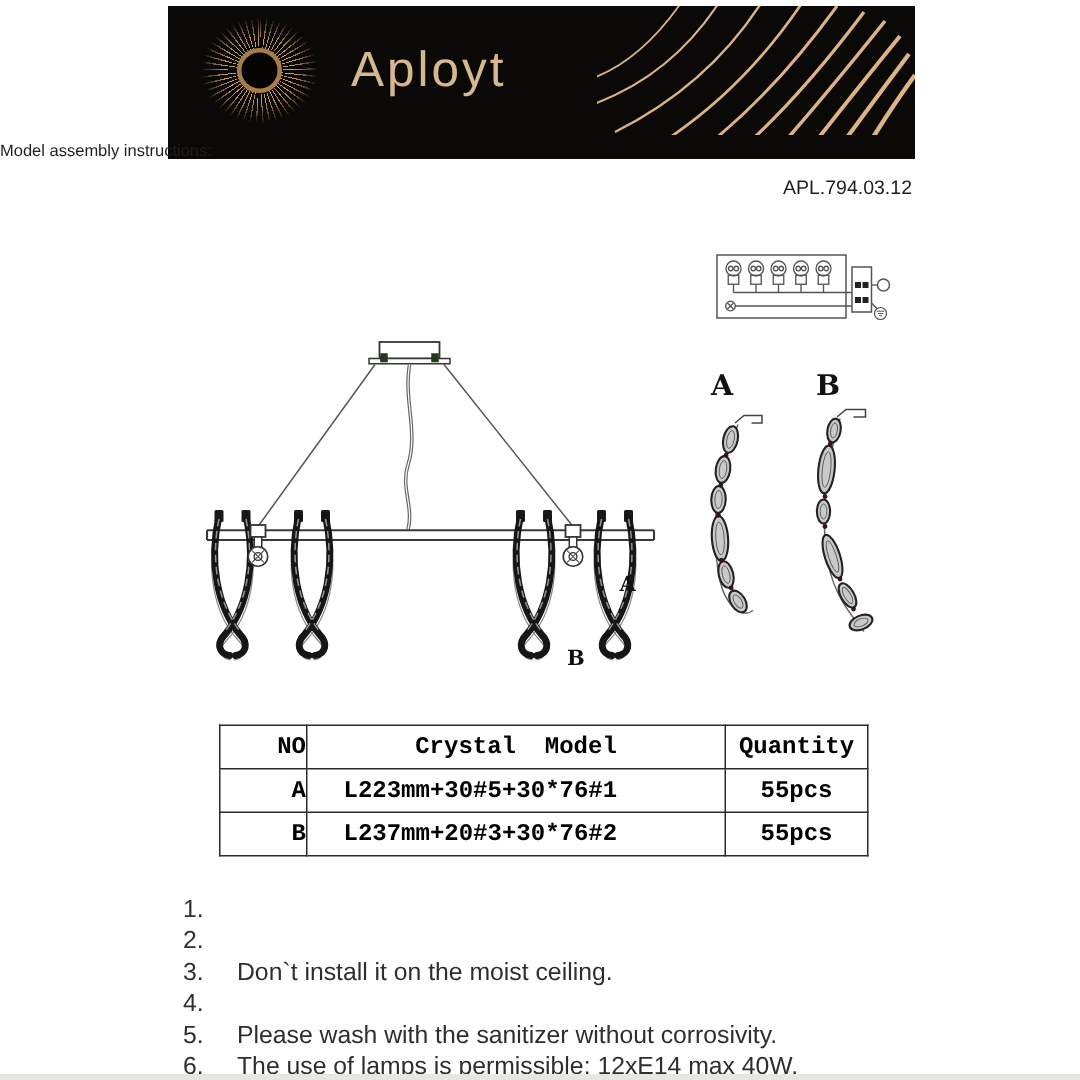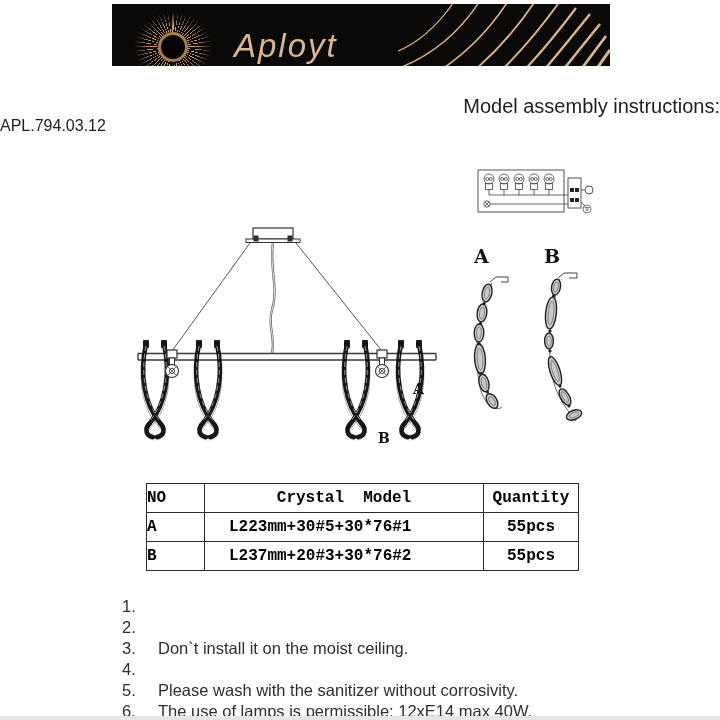--- a/index.html
+++ b/index.html
@@ -2,56 +2,56 @@
 <html><head>
 <meta charset="utf-8">
 <style>
   html,body{margin:0;padding:0;background:#ffffff;}
   .page{
     position:relative;width:720px;height:720px;background:#ffffff;overflow:hidden;
     font-family:"Liberation Sans",sans-serif;color:#2b2b2b;
   }
   
   .banner{
-    position:absolute;left:112px;top:4px;width:498px;height:62px;
-    background:#0b0907;overflow:hidden;font-style:italic;
+    position:absolute;left:112px;top:4px;width:498px;height:102px;
+    background:#0b0907;overflow:hidden;
   }
   .sunburst{
     position:absolute;left:20px;top:6px;width:82px;height:74px;border-radius:50%;
     background:
       radial-gradient(closest-side, rgba(11,9,7,0) 0 56%, #0b0907 95%),
       radial-gradient(closest-side, #0b0907 0 33%, rgba(11,9,7,0) 34%),
       repeating-conic-gradient(#c89a66 0deg 1.7deg, rgba(200,154,102,0) 1.7deg 7.3deg);
   }
   .sun-core{
     position:absolute;left:50%;top:50%;width:24px;height:24px;transform:translate(-50%,-50%);
     border-radius:50%;background:#060403;border:3px solid #a87c48;
   }
   .brand-text{
     position:absolute;left:122px;top:23px;font-size:33px;letter-spacing:2px;
     color:#d7b78e;font-weight:400;
   }
   .banner-fan{position:absolute;right:0;top:0;width:212px;height:86px;}
   
-  .title{position:absolute;left:0;top:95px;width:720px;text-align:right;font-size:20px;color:#1e1e1e;}
-  .model-code{position:absolute;left:0;top:117px;width:608px;text-align:left;font-size:16px;color:#1e1e1e;}
+  .title{position:absolute;left:0;top:95px;width:720px;text-align:left;font-size:11px;color:#1e1e1e;}
+  .model-code{position:absolute;left:0;top:117px;width:608px;text-align:right;font-size:13px;color:#1e1e1e;}
   
   .wiring-svg{position:absolute;left:476px;top:162px;}
   .chandelier-svg{position:absolute;left:122px;top:222px;}
   .detail-svg{position:absolute;left:450px;top:233px;}
   .drawing-label{font-family:"DejaVu Serif",serif;font-weight:bold;fill:#111;}
   
   .parts-table{
     position:absolute;left:146px;top:483px;width:429px;height:86px;
     border-collapse:collapse;table-layout:fixed;
     font-family:"Liberation Mono",monospace;font-weight:bold;color:#000;
   }
   .parts-table td,.parts-table th{border:1.8px solid #2a2a2a;padding:0;vertical-align:middle;}
   .parts-table th{font-size:16px;font-weight:bold;}
-  .col-no{width:57px;text-align:left;}
+  .col-no{width:57px;text-align:right;}
   .col-model{width:278px;}
   th.col-model{text-align:center;white-space:pre;margin-left:32px;}
   td.col-model{text-align:left;padding-left:24px;font-size:14.5px;white-space:pre;}
   .col-qty{width:94px;text-align:center;}
   .parts-table td{font-size:16px;}
   .parts-table tr{height:29px;}
   
   .instructions{position:absolute;left:122px;top:596px;width:500px;font-size:16.5px;color:#2e2e2e;}
   .instr-row{display:flex;line-height:21px;}
   .instr-num{width:22px;flex:0 0 22px;}

